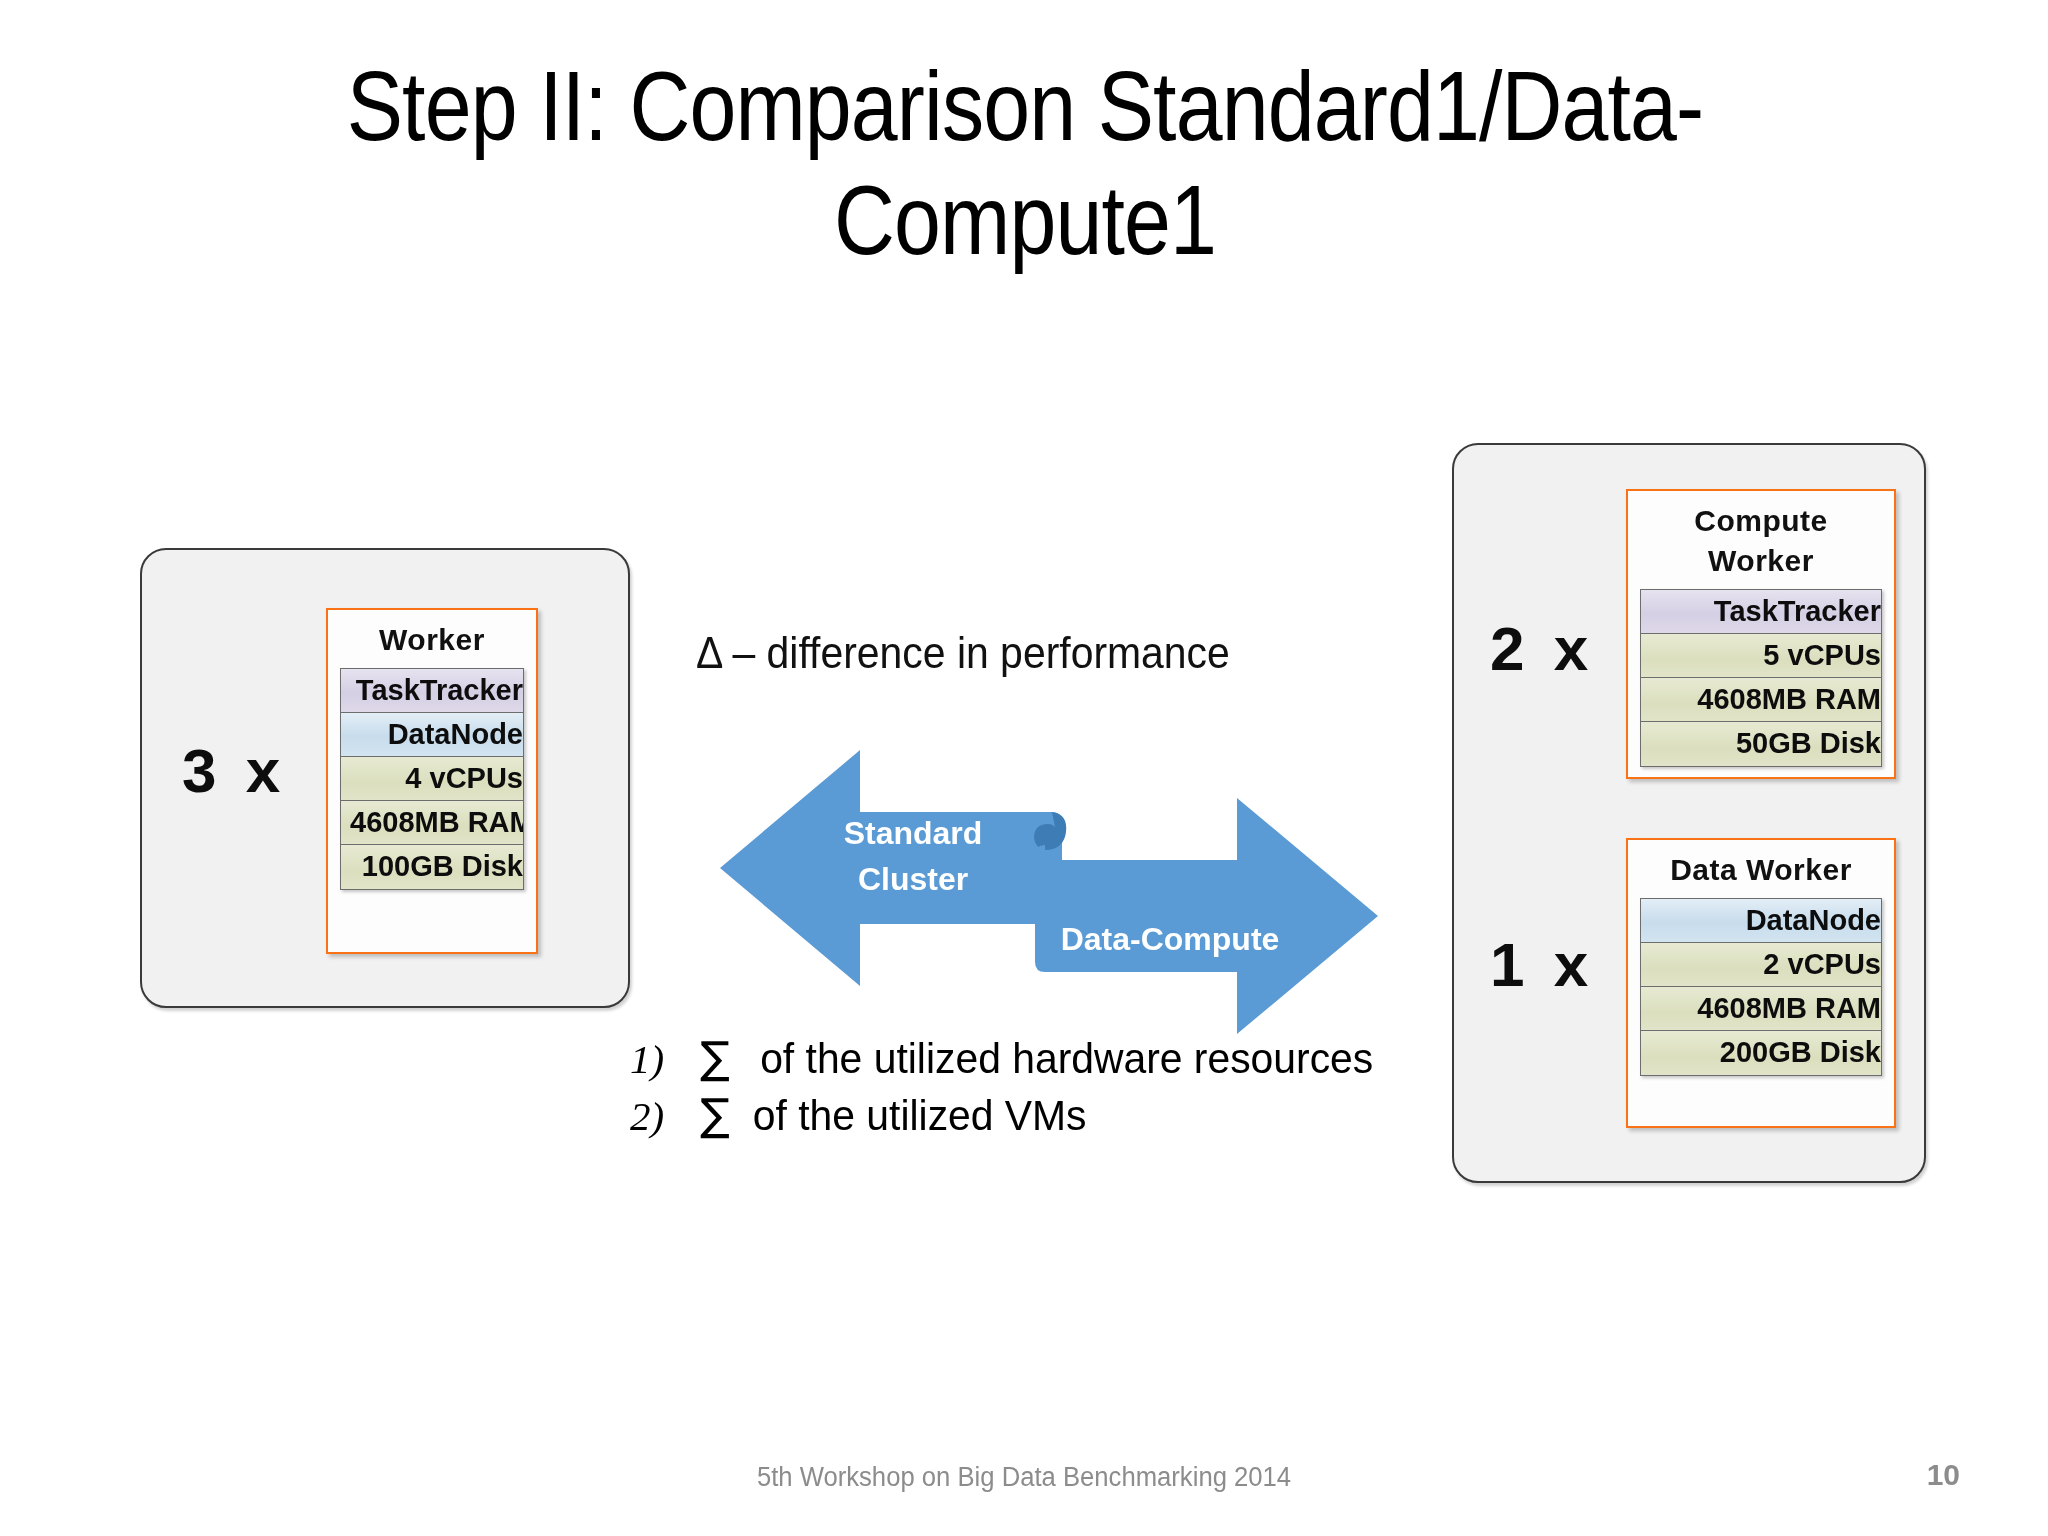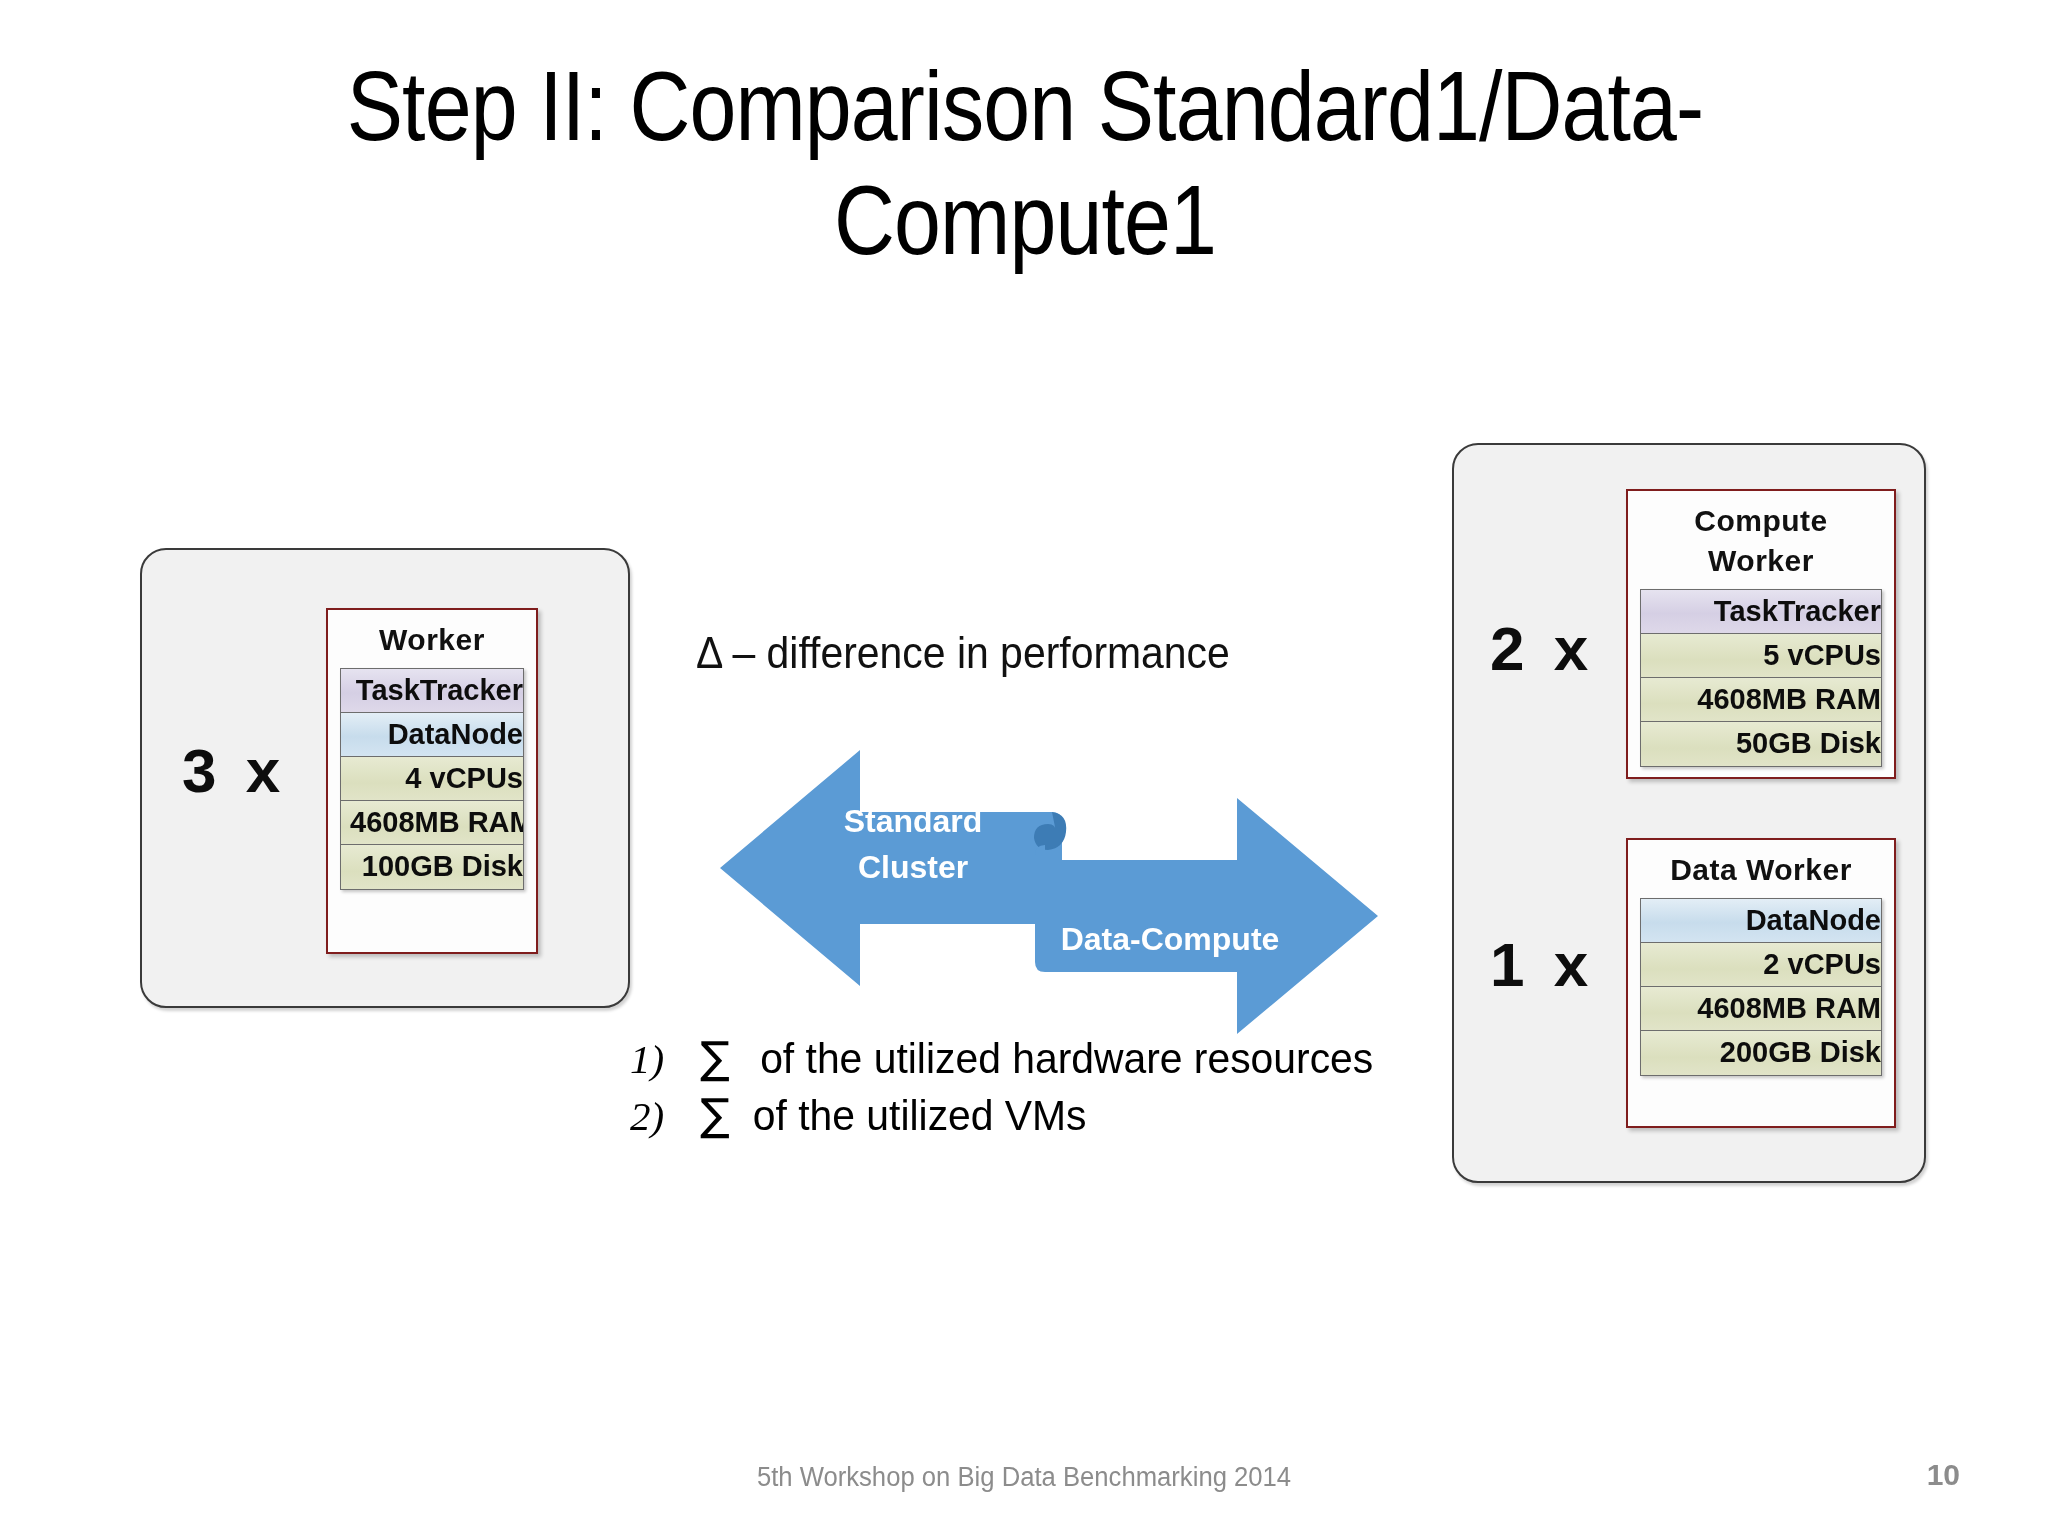--- a/index.html
+++ b/index.html
@@ -63,21 +63,21 @@
     font-weight: bold;
     font-size: 62px;
     letter-spacing: 6px;
     color: #0d0d0d;
   }
 
   
   .worker-card {
     position: absolute;
     background: #fdfdfd;
-    border: 2px solid #7f1d1d;
+    border: 2px solid #f97316;
     box-sizing: border-box;
     box-shadow: 3px 3px 4px rgba(0,0,0,0.22);
     padding: 10px 12px 20px 12px;
   }
   .worker-title {
     text-align: center;
     font-family: "Liberation Sans", sans-serif;
     font-weight: bold;
     font-size: 30px;
     line-height: 40px;
@@ -140,21 +140,21 @@
     position: absolute;
     text-align: center;
     color: #ffffff;
     font-family: "Liberation Sans", sans-serif;
     font-weight: bold;
     font-size: 32px;
     line-height: 46px;
     white-space: pre-line;
     pointer-events: none;
   }
-  #label-standard { left: 118px; top: 58px; width: 190px; }
+  #label-standard { left: 118px; top: 70px; width: 190px; }
   #label-datacompute { left: 345px; top: 128px; width: 250px; margin-top: 48px; }
 
   
   #sum-list {
     position: absolute;
     left: 630px;
     top: 1030px;
     width: 900px;
   }
   .sum-item {

